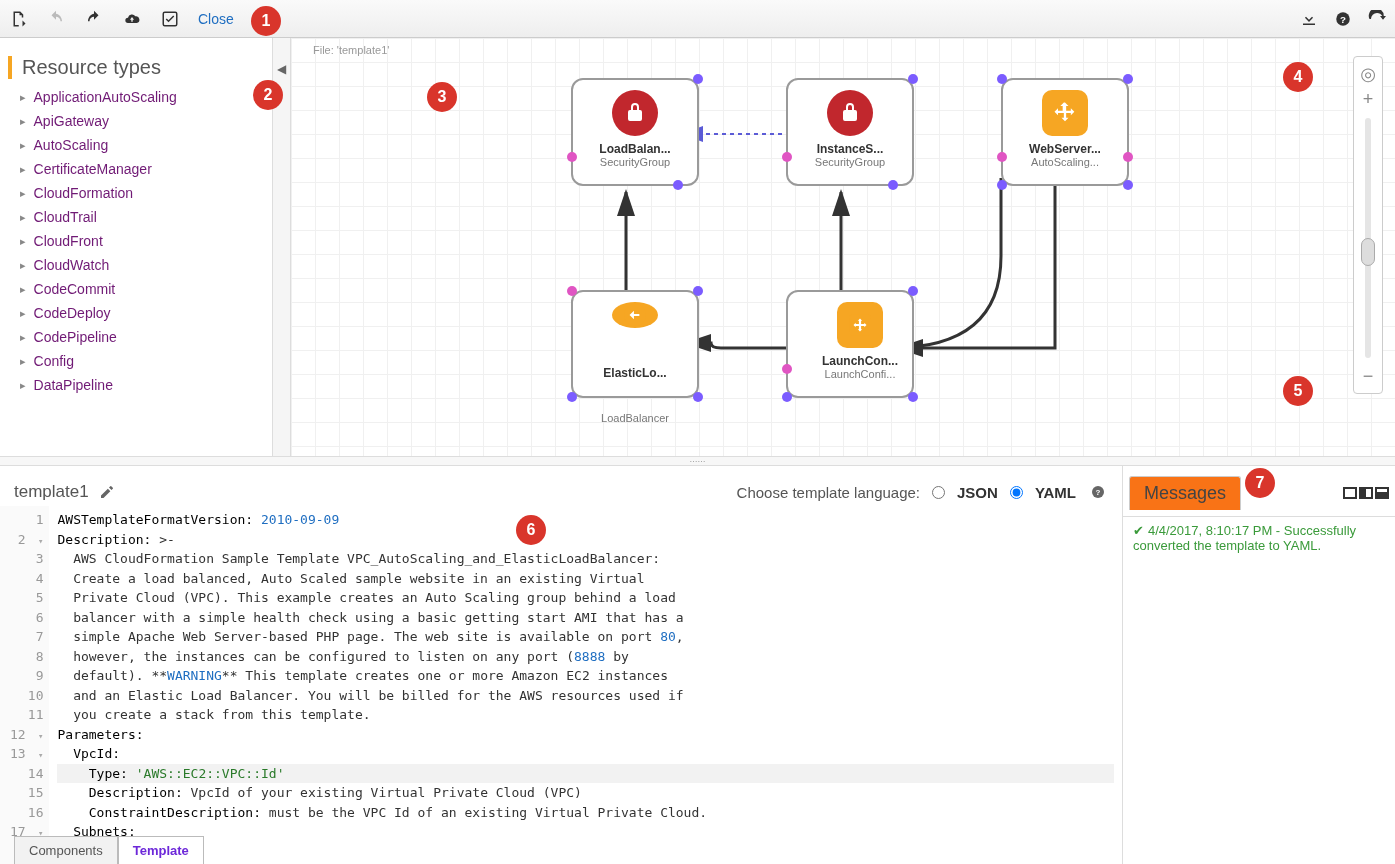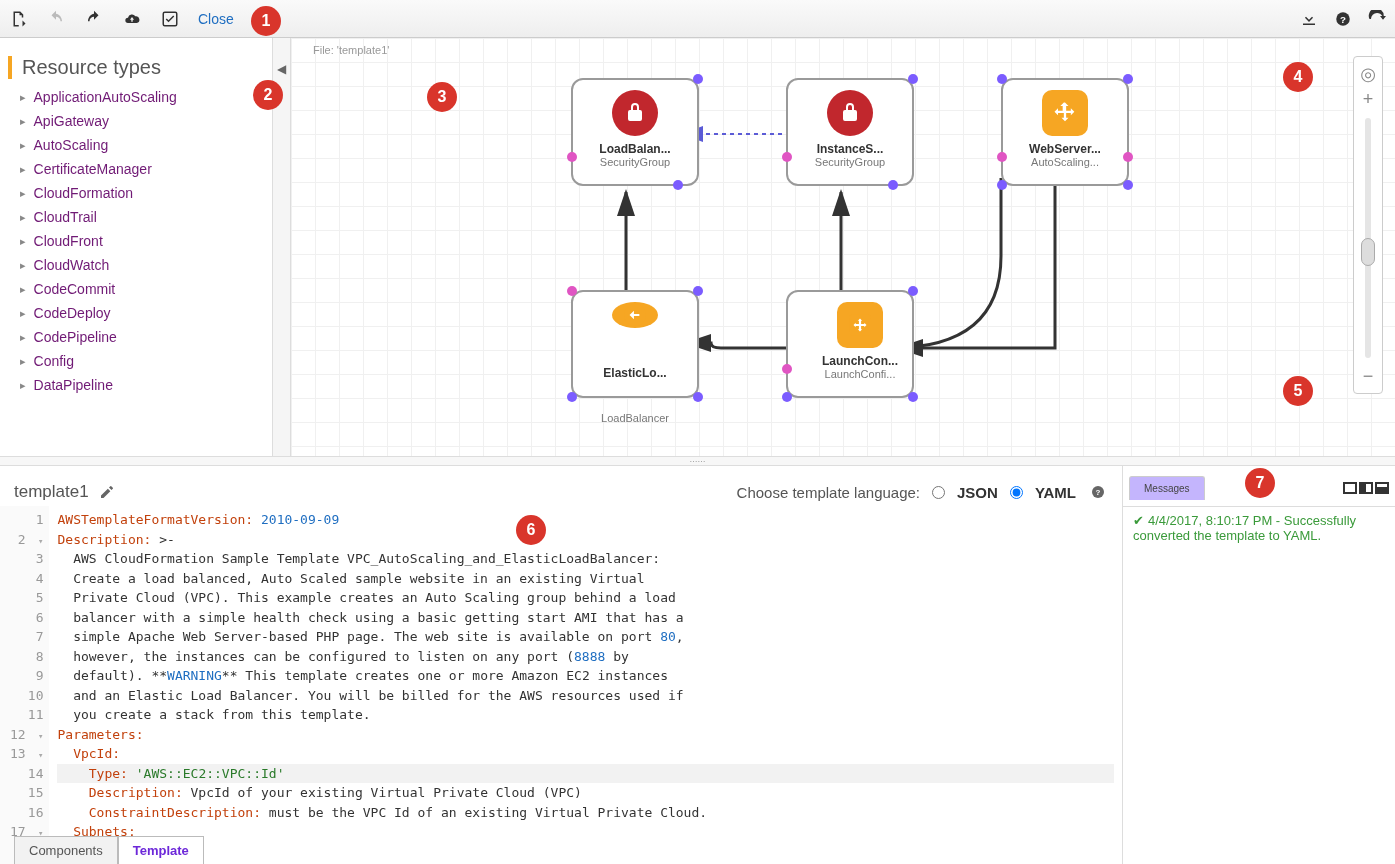--- a/index.html
+++ b/index.html
@@ -55,31 +55,31 @@
 .editor-pane { flex: 1; display: flex; flex-direction: column; border-right: 0; }
 .editor-header { display: flex; align-items: center; padding: 16px 14px 4px 14px; }
 .template-name { font-size: 17px; color: #555; margin-right: 8px; }
 .lang-chooser { margin-left: auto; display: flex; align-items: center; gap: 12px; font-size: 15px; color: #555; }
 .lang-chooser label { font-weight: bold; color: #333; }
 .code-area { flex: 1; display: flex; font-family: Menlo, Monaco, Consolas, monospace; font-size: 13px; line-height: 1.5; overflow-y: scroll; position: relative; }
 .gutter { background: #fafafa; text-align: right; padding: 4px 6px 4px 10px; color: #999; user-select: none; }
 .gutter-line { height: 19.5px; }
 .code-body { padding: 4px 8px; white-space: pre; flex: 1; }
 .code-line { height: 19.5px; }
-.tok-key { color: #c2410c; }
+.tok-key { color: #000000; }
 .tok-str { color: #2a7a2a; }
 .tok-kw  { color: #1f6ec1; }
 .tok-num { color: #1f6ec1; display:inline;}
 .fold { color: #aaa; font-size: 9px; display: inline-block; width: 10px; }
 .cursor-line { background: #f2f2f2; }
 
 
 .messages-pane { width: 273px; border-left: 1px solid #ddd; display: flex; flex-direction: column; }
 .msg-header { display: flex; align-items: center; padding: 10px 6px 6px 6px; position: relative; }
-.msg-tab { border: 1px solid #ccc; border-bottom: none; padding: 6px 14px; font-size: 10px; color: #444; background: #c4b5fd; border-radius: 3px 3px 0 0; }
+.msg-tab { border: 1px solid #ccc; border-bottom: none; padding: 6px 14px; font-size: 18px; color: #444; background: #f97316; border-radius: 3px 3px 0 0; }
 .layout-icons { margin-left: auto; display: flex; gap: 2px; }
 .layout-icons span { width: 14px; height: 12px; border: 2px solid #333; display: inline-block; }
 .layout-icons .l2 { border-left-width: 7px; }
 .layout-icons .l3 { border-bottom-width: 7px; }
 .msg-body { padding: 6px 10px; border-top: 1px solid #ddd; font-size: 13px; color: #3a9a3a; }
 .msg-body .chk { color: #3a9a3a; margin-right: 4px; }
 
 
 .bottom-tabs { position: absolute; left: 14px; bottom: 0; display: flex; }
 .btab { border: 1px solid #bbb; border-bottom: none; padding: 6px 14px; font-size: 13px; background: #f2f2f2; color: #555; cursor: pointer; }

